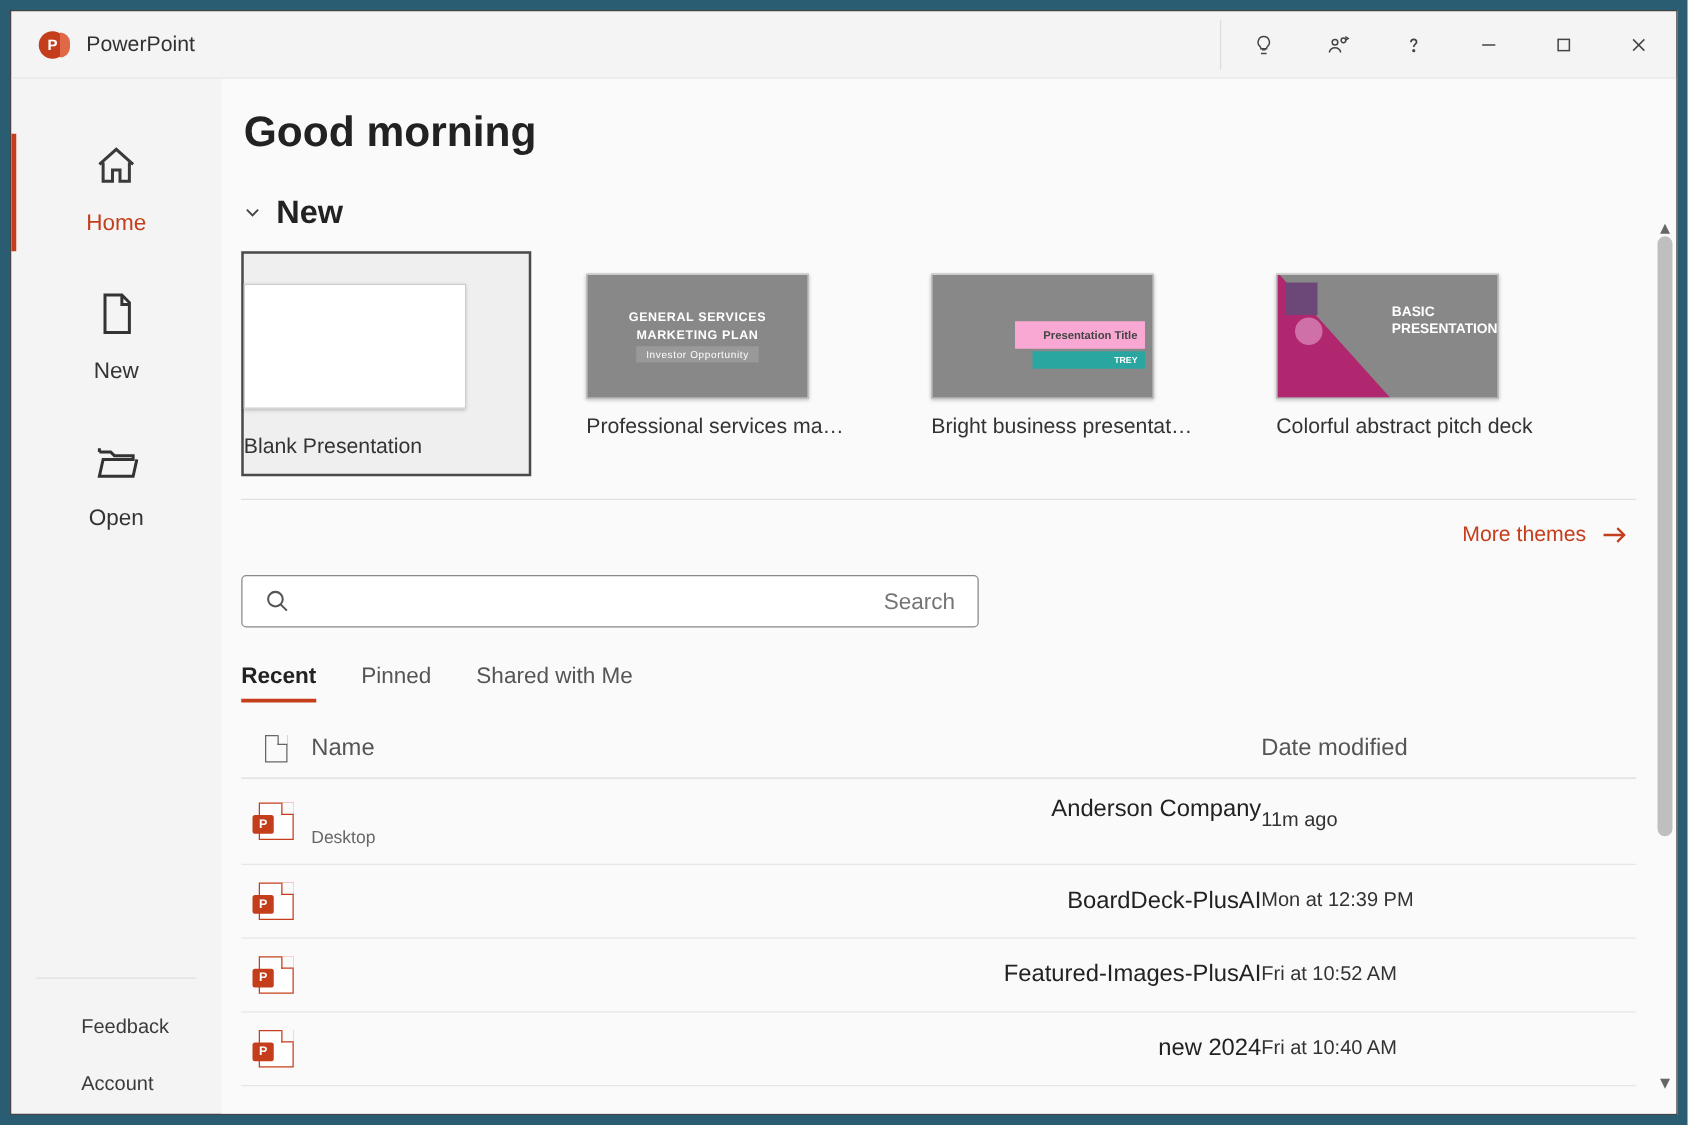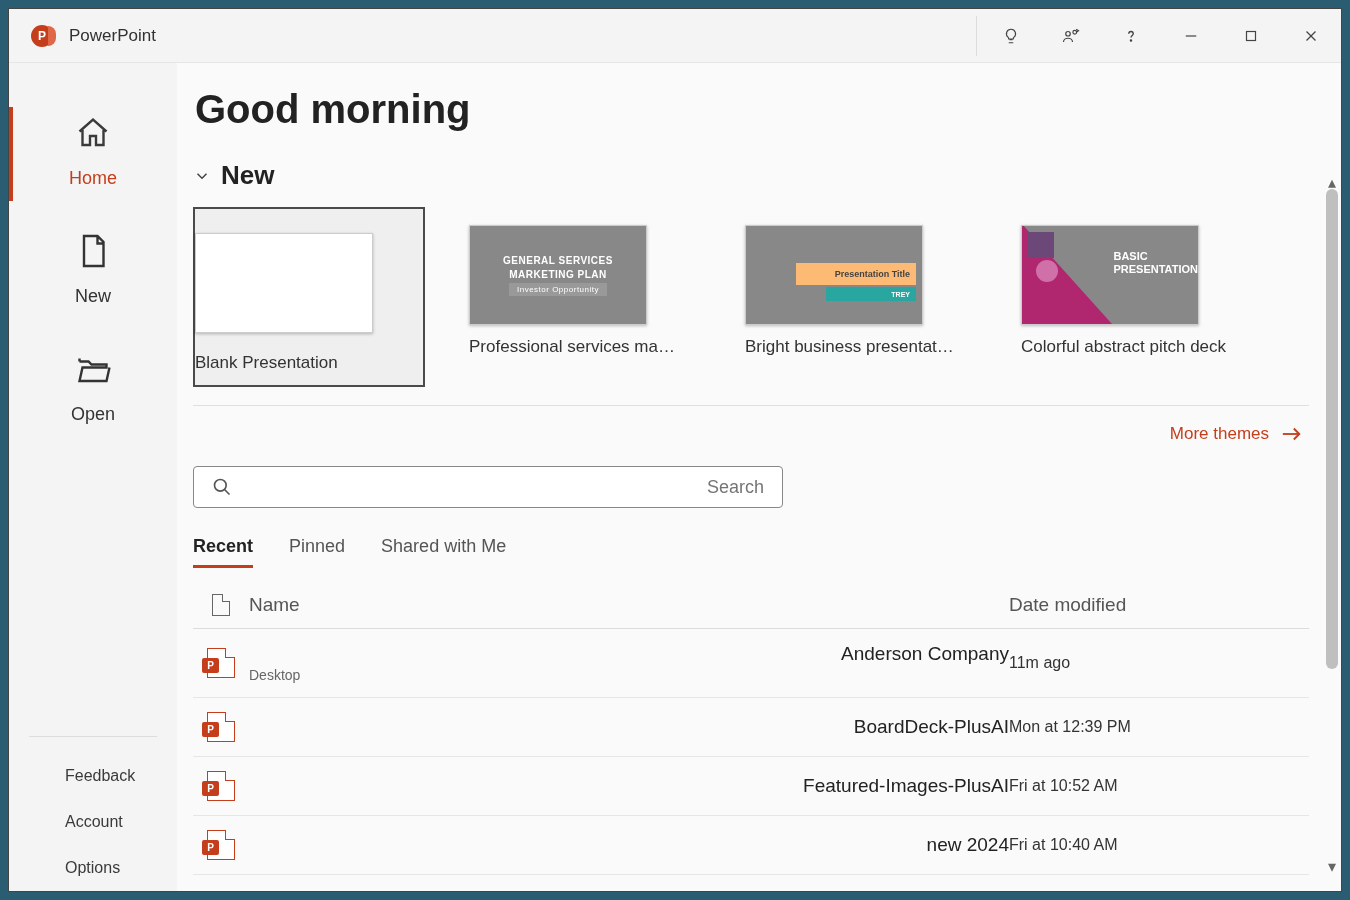--- a/index.html
+++ b/index.html
@@ -87,21 +87,21 @@
     padding:14px 0 14px 56px;
     font-size:16px; color:#3a3a3a;
     cursor:pointer;
   }
   .main {
     flex:1; background:#fafafa;
     padding: 24px 32px 0 16px;
     position:relative;
     overflow:hidden;
   }
-  .greeting { font-size:40px; font-weight:600; color:#222; margin-bottom:28px; margin-left:2px;}
+  .greeting { font-size:34px; font-weight:600; color:#222; margin-bottom:28px; margin-left:2px;}
   .section-header{
     display:flex; align-items:center; gap:10px;
     font-size:26px; font-weight:600; color:#222;
     margin-bottom:16px;
   }
   .chev { width:18px; height:18px; }
   .templates{
     display:flex; gap:44px; padding-bottom:18px;
     border-bottom:1px solid #e0e0e0;
   }
@@ -128,21 +128,21 @@
     white-space:nowrap; overflow:hidden; text-overflow:ellipsis; max-width:210px;
     padding-bottom:12px;
   }
   
   .thumb-marketing{
     background:linear-gradient(rgba(40,80,80,.7),rgba(40,80,80,.7));
     flex-direction:column; gap:3px; letter-spacing:.5px;
   }
   .thumb-marketing .sub{font-weight:400; font-size:8px; background:rgba(255,255,255,.15); padding:2px 8px;}
   .thumb-bright{ background:#f0ede6;}
-  .thumb-bright .band{position:absolute; right:6px; top:38%; width:120px; height:22px; background:#fdba74; color:#444; font-size:9px; display:flex; align-items:center; justify-content:flex-end; padding-right:6px;}
+  .thumb-bright .band{position:absolute; right:6px; top:38%; width:104px; height:22px; background:#f9a8d4; color:#444; font-size:9px; display:flex; align-items:center; justify-content:flex-end; padding-right:6px;}
   .thumb-bright .band2{position:absolute; right:6px; top:calc(38% + 24px); width:90px; height:14px; background:#2aa6a0; color:#fff; font-size:7px; display:flex; align-items:center; justify-content:flex-end; padding-right:6px;}
   .thumb-abstract{background:#3b5680;}
   .thumb-abstract .tri{position:absolute; left:0; bottom:0; width:0;height:0;
     border-left:90px solid #b0266f; border-top:100px solid transparent;}
   .thumb-abstract .sq{position:absolute; left:6px; top:6px; width:26px; height:26px; background:#6b4878;}
   .thumb-abstract .circ{position:absolute; left:14px; top:34px; width:22px; height:22px; border-radius:50%; background:#d070a8;}
   .thumb-abstract .txt{position:absolute; right:0; top:24px; text-align:left; font-size:11px; line-height:1.2;}
   .more-themes{
     display:flex; justify-content:flex-end; align-items:center; gap:12px;
     padding:18px 6px 22px; color:#c43e1c; font-size:17px;
@@ -285,21 +285,20 @@
           <svg viewBox="0 0 24 24">
               <path d="M3 7h6l2 2h10v2H5l-2 9h18l2-9M3 7V5"></path>
             </svg>
         </span>
         <span>Open</span>
       </div>
       <div class="sidebar-spacer"></div>
       <div class="sidebar-sep"></div>
       <div class="foot-item">Feedback</div>
       <div class="foot-item">Account</div>
-      <div class="foot-item">Options</div>
     </div>
 
     <div class="main">
       <div class="greeting">Good morning</div>
 
       <div class="section-header">
         <svg class="chev" viewBox="0 0 24 24" fill="none" stroke="#444" stroke-width="2">
             <polyline points="6 9 12 15 18 9"></polyline>
           </svg>
         <span>New</span>

